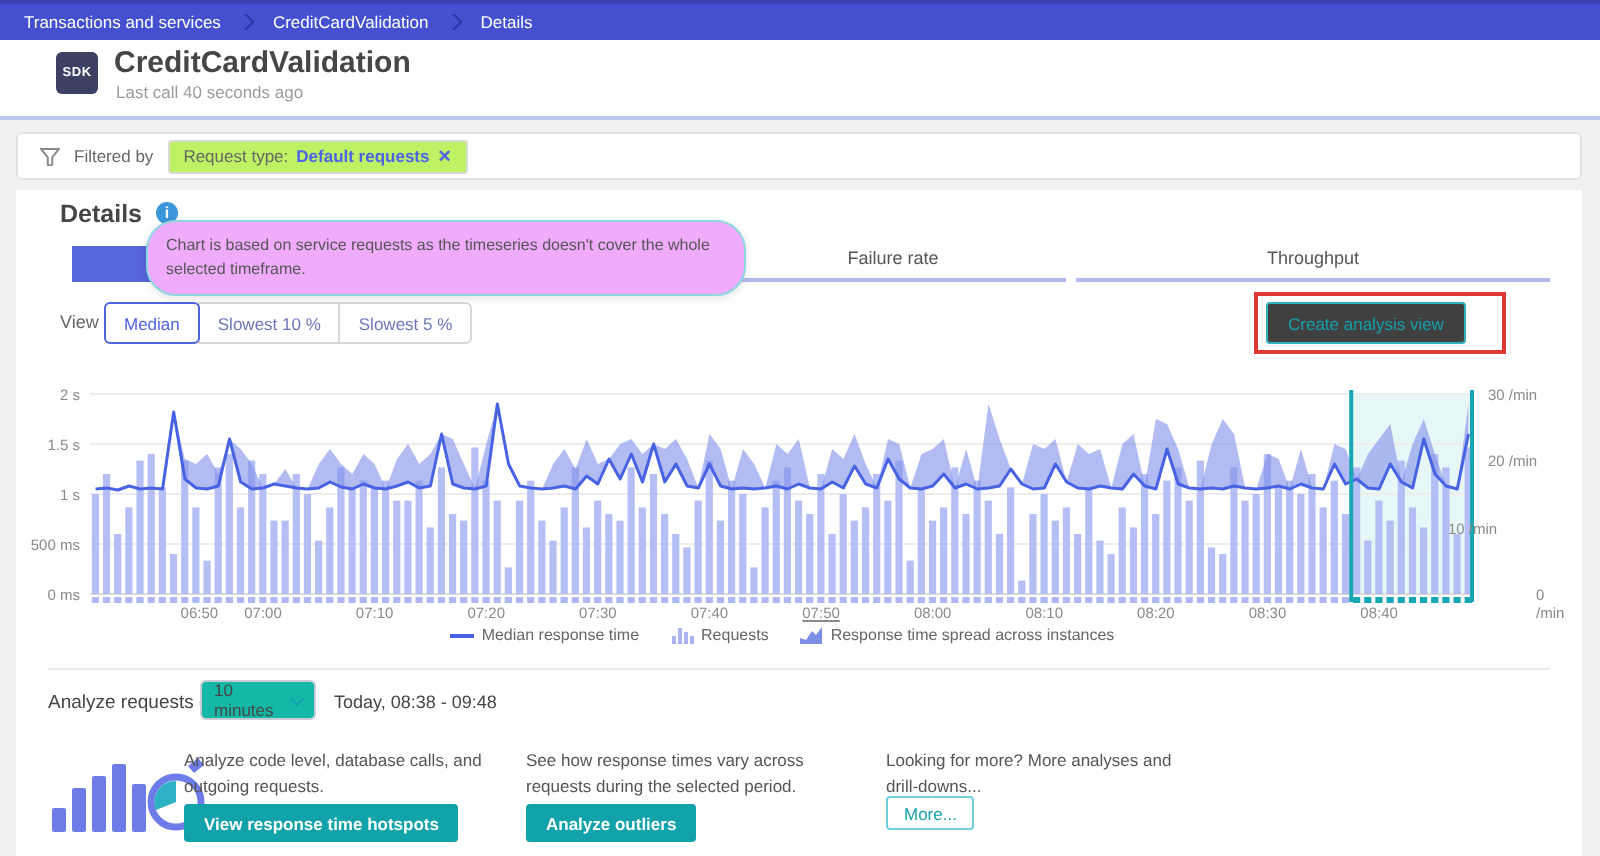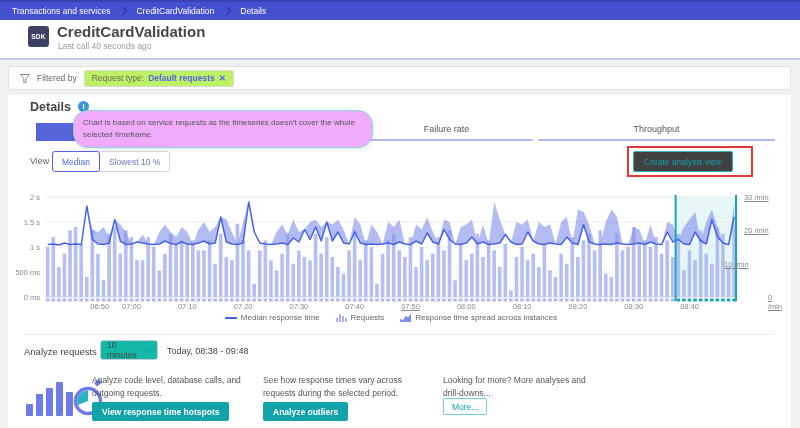--- a/index.html
+++ b/index.html
@@ -51,21 +51,21 @@
   .seg-btn:first-child { border-radius:3px 0 0 3px; margin-left:0; }
   .seg-btn:last-child { border-radius:0 3px 3px 0; }
   .seg-btn.selected { border:1.5px solid #5062e0; color:#4f62e0; border-radius:3px; z-index:2; }
 
   #create-btn { left:633px; top:151px; height:21px; padding:0 10px; background:#404040; border:1px solid #31b0bd; border-radius:2px; color:#13a0ad; font-size:8.5px; display:flex; align-items:center; cursor:pointer; }
   #annotation-box { left:627px; top:146px; width:126px; height:31px; border:2px solid #e23737; z-index:5; pointer-events:none; }
 
   
   #chart-svg { left:45px; top:197px; overflow:visible; }
   .y-label-left { position:absolute; width:34px; text-align:right; font-size:7.5px; color:#8a8a8a; }
-  .y-label-right { position:absolute; width:40px; text-align:left; font-size:7.5px; color:#8a8a8a;text-decoration:underline; }
+  .y-label-right { position:absolute; width:40px; text-align:left; font-size:7.5px; color:#8a8a8a; }
   .x-tick { position:absolute; width:34px; text-align:center; font-size:7.5px; color:#8a8a8a; top:302px; }
 
   
   #legend { left:45px; top:313px; width:692px; display:flex; justify-content:center; gap:16px; align-items:center; }
   .legend-item { display:flex; align-items:center; gap:4px; font-size:8px; color:#666; }
   .legend-line { width:12px; height:2px; background:#4763e3; }
 
   #section-divider { left:24px; top:334px; width:751px; height:1px; background:#ebebeb; }
 
   
@@ -125,20 +125,21 @@
 <div id="tab2-underline" class="abs tab-underline"></div>
 <div id="tab3-label" class="abs tab-label">Throughput</div>
 <div id="tab3-underline" class="abs tab-underline"></div>
 
 <div id="tooltip" class="abs">Chart is based on service requests as the timeseries doesn't cover the whole selected timeframe.</div>
 
 <div id="view-label" class="abs">View</div>
 <div id="view-group" class="abs">
   <div class="seg-btn selected">Median</div>
   <div class="seg-btn">Slowest 10 %</div>
+  <div class="seg-btn">Slowest 5 %</div>
 </div>
 <div id="create-btn" class="abs">Create analysis view</div>
 <div id="annotation-box" class="abs"></div>
 
 <svg id="chart-svg" class="abs" width="692" height="105" viewBox="0 0 692 105">
     <rect x="630.61" y="0" width="61.39" height="100" fill="rgba(23,166,180,0.10)"></rect>
     <line x1="0" y1="0" x2="692" y2="0" stroke="#ededed" stroke-width="1"></line>
     <line x1="0" y1="25" x2="692" y2="25" stroke="#ededed" stroke-width="1"></line>
     <line x1="0" y1="50" x2="692" y2="50" stroke="#ededed" stroke-width="1"></line>
     <line x1="0" y1="75" x2="692" y2="75" stroke="#ededed" stroke-width="1"></line>

